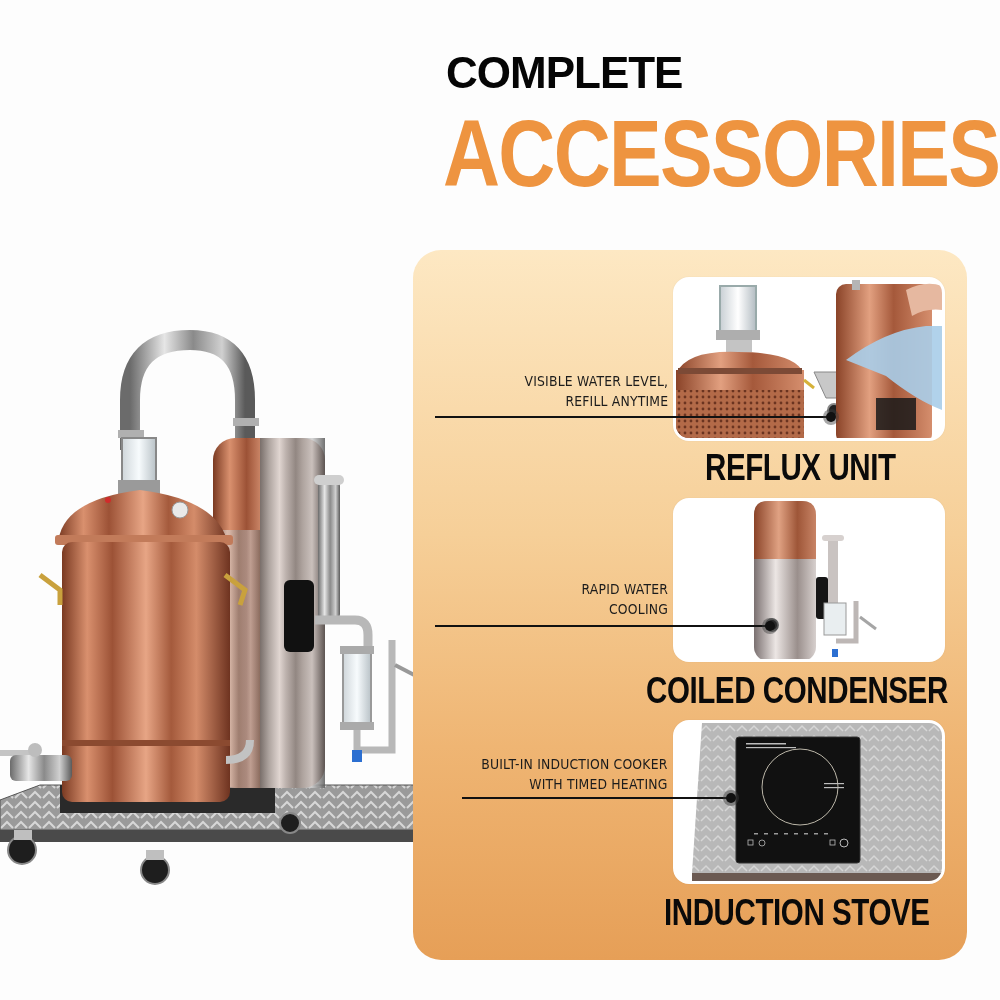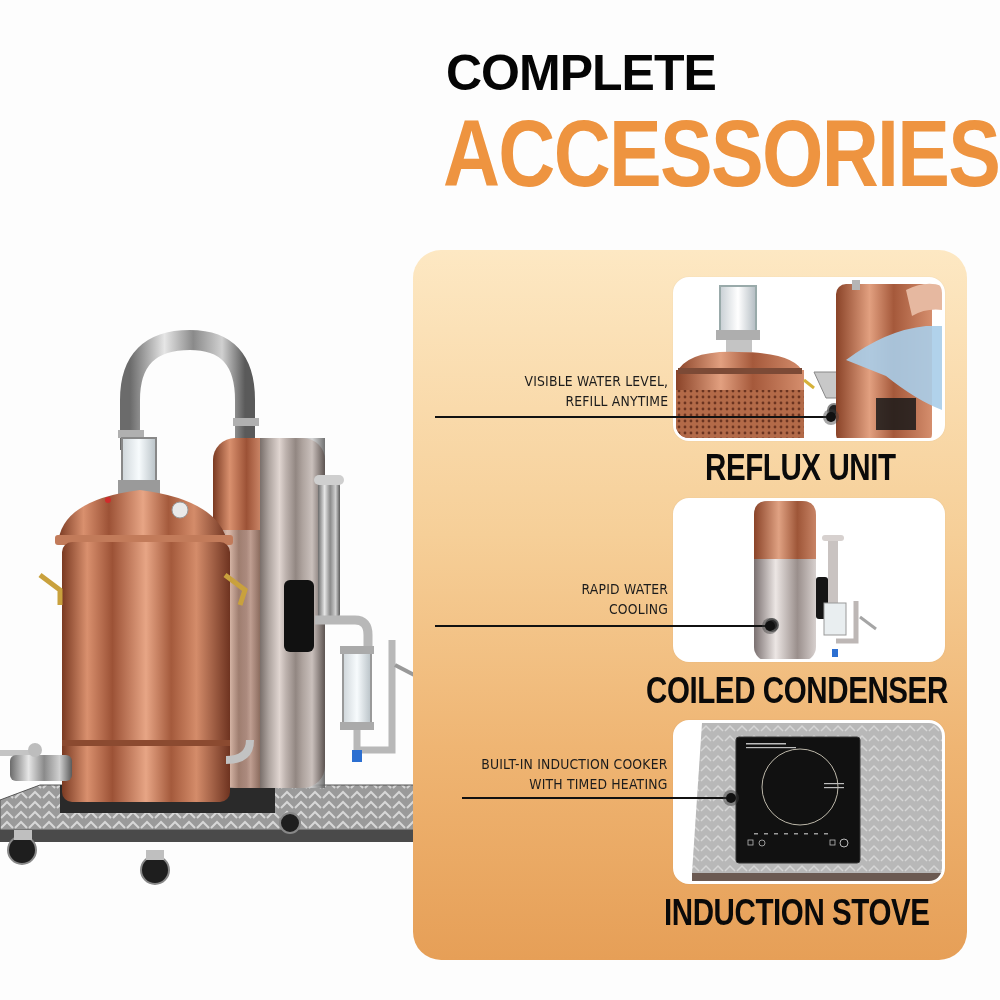--- a/index.html
+++ b/index.html
@@ -7,21 +7,21 @@
       width: 1000px; height: 1000px; position: relative; overflow: hidden;
       background: #fdfdfd;
       font-family: "Liberation Sans", sans-serif;
     }
     .abs { position: absolute; }
 
     
     .title-top {
       left: 446px; top: 46px; margin: 0;
       font-family: "Liberation Sans", sans-serif; font-weight: 700;
-      font-size: 50px; line-height: 54px; color: #050505;
+      font-size: 44px; line-height: 54px; color: #050505;
       letter-spacing: -1px;
       transform-origin: left top; transform: scaleX(1.0);
       white-space: nowrap;
     }
     .title-main {
       left: 443px; top: 106px; margin: 0;
       font-family: "Liberation Sans", sans-serif; font-weight: 700;
       font-size: 94px; line-height: 96px; color: #ee9440;
       letter-spacing: -2px;
       transform-origin: left top; transform: scaleX(0.84);

